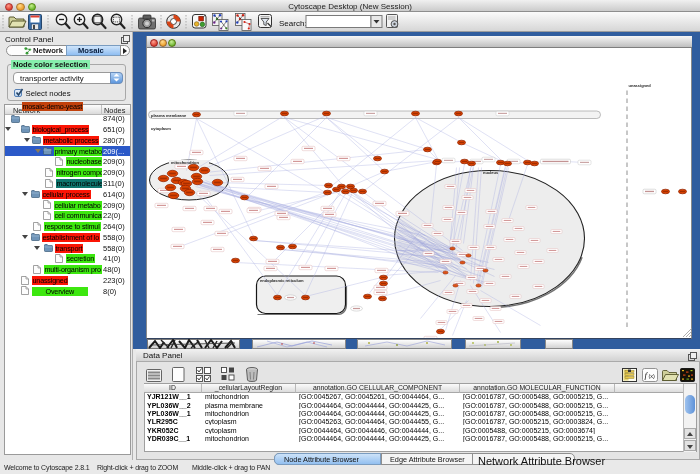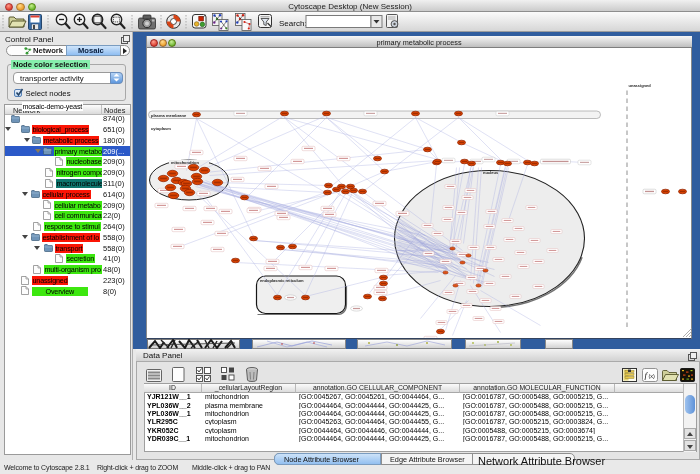--- a/index.html
+++ b/index.html
@@ -176,36 +176,36 @@
 
 <div class="abs" style="left:4px;top:104px;width:127px;height:351px;background:#fff;border:1px solid #9a9a9a;box-sizing:border-box;"></div>
 <div class="abs" style="left:5px;top:105px;width:125px;height:9.5px;background:linear-gradient(#fdfdfd,#dadada);border-bottom:1px solid #b5b5b5;box-sizing:border-box;"></div>
 <div class="abs" style="left:101px;top:105px;width:1px;height:9.5px;background:#c2c2c2;"></div>
 <div class="abs" style="left:13px;top:105.8px;font-size:7.4px;color:#222;">Network</div>
 <div class="abs" style="left:104px;top:105.8px;font-size:7.4px;color:#222;">Nodes</div>
 <svg class="abs" style="left:11px;top:114.6px;" width="9" height="8" viewBox="0 0 9 8">
       <path d="M0.5 2.5 L0.5 1.2 Q0.5 0.5 1.2 0.5 L3.2 0.5 L4.2 1.6 L8 1.6 Q8.5 1.6 8.5 2.2 L8.5 6.8 Q8.5 7.5 7.8 7.5 L1.2 7.5 Q0.5 7.5 0.5 6.8 Z" fill="#6f94b8" stroke="#3a5a78" stroke-width="0.7"></path>
       <path d="M0.5 3 L8.5 3" stroke="#9ab8d4" stroke-width="0.8"></path>
     </svg>
-<div class="abs" style="left:21.5px;top:102px;max-width:78.0px;background:#ffffff;font-size:7.2px;letter-spacing:-0.18px;color:#000;white-space:nowrap;overflow:hidden;padding:0 1px;">mosaic-demo-yeast</div>
+<div class="abs" style="left:21.5px;top:102px;max-width:78.0px;background:#c2410c;font-size:7.2px;letter-spacing:-0.18px;color:#000;white-space:nowrap;overflow:hidden;padding:0 1px;">mosaic-demo-yeast</div>
 <div class="abs" style="left:103px;top:114.4px;width:24px;font-size:7.5px;color:#111;white-space:nowrap;overflow:hidden;">874(0)</div>
 <div class="abs" style="left:5px;top:127.4px;width:0;height:0;border-top:4px solid #444;border-left:3px solid transparent;border-right:3px solid transparent;"></div>
 <svg class="abs" style="left:21px;top:125.4px;" width="9" height="8" viewBox="0 0 9 8">
       <path d="M0.5 2.5 L0.5 1.2 Q0.5 0.5 1.2 0.5 L3.2 0.5 L4.2 1.6 L8 1.6 Q8.5 1.6 8.5 2.2 L8.5 6.8 Q8.5 7.5 7.8 7.5 L1.2 7.5 Q0.5 7.5 0.5 6.8 Z" fill="#6f94b8" stroke="#3a5a78" stroke-width="0.7"></path>
       <path d="M0.5 3 L8.5 3" stroke="#9ab8d4" stroke-width="0.8"></path>
     </svg>
 <div class="abs" style="left:31.5px;top:125.2px;max-width:68.0px;background:#fb1505;font-size:7.2px;letter-spacing:-0.18px;color:#000;white-space:nowrap;overflow:hidden;padding:0 1px;">biological_process</div>
 <div class="abs" style="left:103px;top:125.2px;width:24px;font-size:7.5px;color:#111;white-space:nowrap;overflow:hidden;">651(0)</div>
 <div class="abs" style="left:24px;top:138.1px;width:0;height:0;border-top:4px solid #444;border-left:3px solid transparent;border-right:3px solid transparent;"></div>
 <svg class="abs" style="left:32px;top:136.1px;" width="9" height="8" viewBox="0 0 9 8">
       <path d="M0.5 2.5 L0.5 1.2 Q0.5 0.5 1.2 0.5 L3.2 0.5 L4.2 1.6 L8 1.6 Q8.5 1.6 8.5 2.2 L8.5 6.8 Q8.5 7.5 7.8 7.5 L1.2 7.5 Q0.5 7.5 0.5 6.8 Z" fill="#6f94b8" stroke="#3a5a78" stroke-width="0.7"></path>
       <path d="M0.5 3 L8.5 3" stroke="#9ab8d4" stroke-width="0.8"></path>
     </svg>
 <div class="abs" style="left:42.5px;top:135.9px;max-width:57.0px;background:#fb1505;font-size:7.2px;letter-spacing:-0.18px;color:#000;white-space:nowrap;overflow:hidden;padding:0 1px;">metabolic process</div>
-<div class="abs" style="left:103px;top:135.9px;width:24px;font-size:7.5px;color:#111;white-space:nowrap;overflow:hidden;">180(0)</div>
+<div class="abs" style="left:103px;top:135.9px;width:24px;font-size:7.5px;color:#111;white-space:nowrap;overflow:hidden;">280(7)</div>
 <div class="abs" style="left:5px;top:145.5px;width:125px;height:10.76px;background:#2b59c8;"></div>
 <div class="abs" style="left:35px;top:148.9px;width:0;height:0;border-top:4px solid #8a7a5a;border-left:3px solid transparent;border-right:3px solid transparent;"></div>
 <svg class="abs" style="left:43px;top:146.9px;" width="9" height="8" viewBox="0 0 9 8">
       <path d="M0.5 2.5 L0.5 1.2 Q0.5 0.5 1.2 0.5 L3.2 0.5 L4.2 1.6 L8 1.6 Q8.5 1.6 8.5 2.2 L8.5 6.8 Q8.5 7.5 7.8 7.5 L1.2 7.5 Q0.5 7.5 0.5 6.8 Z" fill="#6f94b8" stroke="#3a5a78" stroke-width="0.7"></path>
       <path d="M0.5 3 L8.5 3" stroke="#9ab8d4" stroke-width="0.8"></path>
     </svg>
 <div class="abs" style="left:53.5px;top:146.7px;max-width:46.0px;background:#3de70f;font-size:7.2px;letter-spacing:-0.18px;color:#000;white-space:nowrap;overflow:hidden;padding:0 1px;">primary metabo</div>
 <div class="abs" style="left:103px;top:146.7px;width:24px;font-size:7.5px;color:#fff;white-space:nowrap;overflow:hidden;">209(...</div>
 <svg class="abs" style="left:55px;top:157.1px;" width="8" height="9" viewBox="0 0 8 9">
       <path d="M0.5 0.5 L5 0.5 L7.5 3 L7.5 8.5 L0.5 8.5 Z" fill="#fdfdfd" stroke="#8a8a8a" stroke-width="0.8"></path>
@@ -319,21 +319,20 @@
       <circle cx="46" cy="6" r="0.9" fill="#ab4"></circle>
 <path d="M4 7 L50 4" stroke="#aab" stroke-width="0.5"></path>
 </svg>
 <div class="abs" style="left:545px;top:339px;width:28px;height:10px;background:linear-gradient(#fdfdfd,#d3d3d3);border:1px solid #888;box-sizing:border-box;"></div>
 
 <div class="abs" style="left:146px;top:35.5px;width:546px;height:303px;background:#fff;border:1px solid #8a8a8a;border-bottom:1.5px solid #33435f;box-sizing:border-box;"></div>
 <div class="abs" style="left:146.5px;top:36px;width:545px;height:11.5px;background:linear-gradient(#f6f6f6,#bfbfbf);border-bottom:1px solid #7e7e7e;box-sizing:border-box;"></div>
 <div class="tl" style="left:150.4px;top:38.6px;width:6px;height:6px;background:radial-gradient(circle at 40% 30%,#ff9f90,#d93b2a 75%);border:0.5px solid #922;"></div>
 <div class="tl" style="left:159.2px;top:38.6px;width:6px;height:6px;background:radial-gradient(circle at 40% 30%,#ffd990,#ec9d25 75%);border:0.5px solid #963;"></div>
 <div class="tl" style="left:168px;top:38.6px;width:6px;height:6px;background:radial-gradient(circle at 40% 30%,#c8ee96,#6cb32f 75%);border:0.5px solid #571;"></div>
-<div class="abs" style="left:146px;top:38.3px;width:546px;text-align:center;font-size:7.3px;color:#1a1a1a;">primary metabolic process</div>
 <svg class="abs" style="left:146.5px;top:47.5px;" width="545" height="290" viewBox="0 0 545 290">
       <rect x="1.5" y="63" width="452" height="7.5" rx="3.7" fill="#f3f3f3" stroke="#a0a0a0" stroke-width="0.7"></rect>
       <text x="4" y="69" font-size="4" font-weight="bold" fill="#222">plasma membrane</text>
       <text x="4" y="82" font-size="4" font-weight="bold" fill="#222">cytoplasm</text>
       <ellipse cx="42" cy="132" rx="39.5" ry="20" fill="#efefef" stroke="#222" stroke-width="1"></ellipse>
       <rect x="22" y="112" width="40" height="5" fill="#efefef"></rect>
       <text x="24" y="116.3" font-size="4" font-weight="bold" fill="#222">mitochondrion</text>
       <ellipse cx="342.5" cy="190.5" rx="95" ry="68" fill="#ededed" stroke="#222" stroke-width="1.1"></ellipse>
       <text x="336" y="126" font-size="4" font-weight="bold" fill="#222">nucleus</text>
       <path d="M 434.3 208.1 A 95 68 0 0 1 342.5 258.5" fill="none" stroke="#000" stroke-width="1.5" transform="translate(0.8,1.2)" stroke-opacity="0.55"></path>

